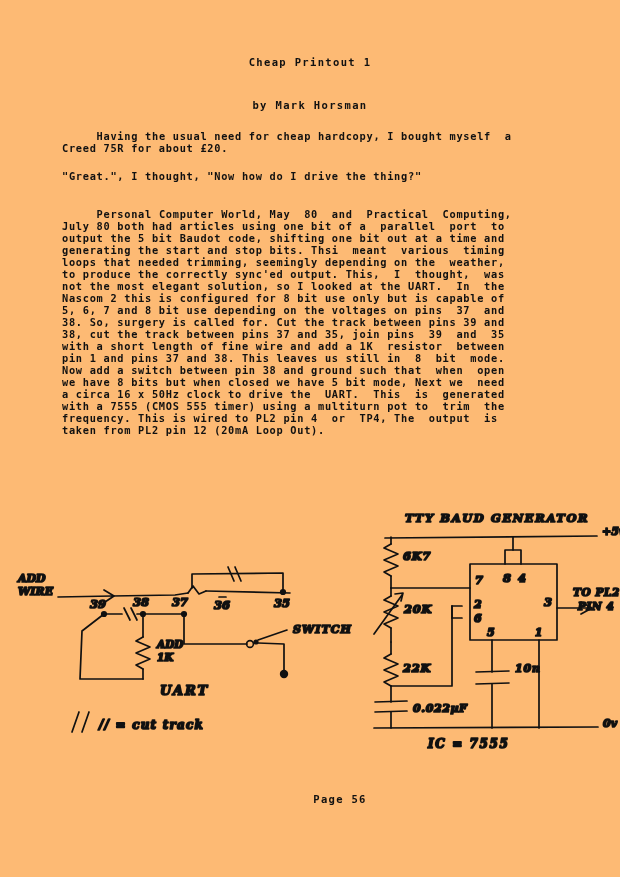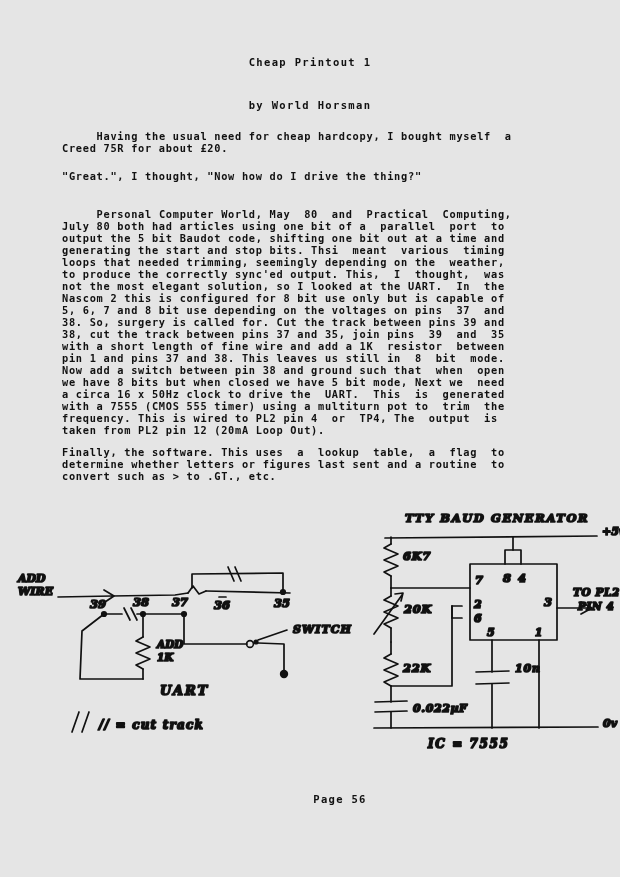--- a/index.html
+++ b/index.html
@@ -5,21 +5,21 @@
 <style>
   html, body {
     margin: 0;
     padding: 0;
     background: #ffffff;
   }
   .page {
     position: relative;
     width: 620px;
     height: 877px;
-    background: #e5e5e5;
+    background: #fdba74;
     overflow: hidden;
     font-family: "DejaVu Sans Mono", "Liberation Mono", monospace;
     color: #111111;
   }
 
   
   .doc-title {
     position: absolute;
     left: 0;
     top: 56px;
@@ -82,21 +82,21 @@
     font-weight: bold;
     fill: #111111;
   }
 </style>
 </head>
 <body>
 
 <div class="page">
 
   <div class="doc-title">Cheap Printout 1</div>
-  <div class="doc-byline">by World Horsman</div>
+  <div class="doc-byline">by Mark Horsman</div>
 
   <div class="body-block" id="para-1">     Having the usual need for cheap hardcopy, I bought myself  a
 Creed 75R for about £20.</div>
   <div class="body-block" id="para-2">"Great.", I thought, "Now how do I drive the thing?"</div>
   <div class="body-block" id="para-3">     Personal Computer World, May  80  and  Practical  Computing,
 July 80 both had articles using one bit of a  parallel  port  to
 output the 5 bit Baudot code, shifting one bit out at a time and
 generating the start and stop bits. Thsi  meant  various  timing
 loops that needed trimming, seemingly depending on the  weather,
 to produce the correctly sync'ed output. This,  I  thought,  was
@@ -106,23 +106,20 @@
 38. So, surgery is called for. Cut the track between pins 39 and
 38, cut the track between pins 37 and 35, join pins  39  and  35
 with a short length of fine wire and add a 1K  resistor  between
 pin 1 and pins 37 and 38. This leaves us still in  8  bit  mode.
 Now add a switch between pin 38 and ground such that  when  open
 we have 8 bits but when closed we have 5 bit mode, Next we  need
 a circa 16 x 50Hz clock to drive the  UART.  This  is  generated
 with a 7555 (CMOS 555 timer) using a multiturn pot to  trim  the
 frequency. This is wired to PL2 pin 4  or  TP4, The  output  is
 taken from PL2 pin 12 (20mA Loop Out).</div>
-  <div class="body-block" id="para-4">Finally, the software. This uses  a  lookup  table,  a  flag  to
-determine whether letters or figures last sent and a routine  to
-convert such as &gt; to .GT., etc.</div>
 
   <div class="schematic">
     <svg width="620" height="290" viewBox="0 0 620 290" xmlns="http://www.w3.org/2000/svg" fill="none" stroke="#111111" stroke-width="1.7" stroke-linecap="round" stroke-linejoin="round">
 
       <g>
 
         <path d="M58 101 L112 100"></path>
         <path d="M104 94 L114 100 L105 106"></path>
 
         <path d="M112 100 L175 99 L188 97"></path>

